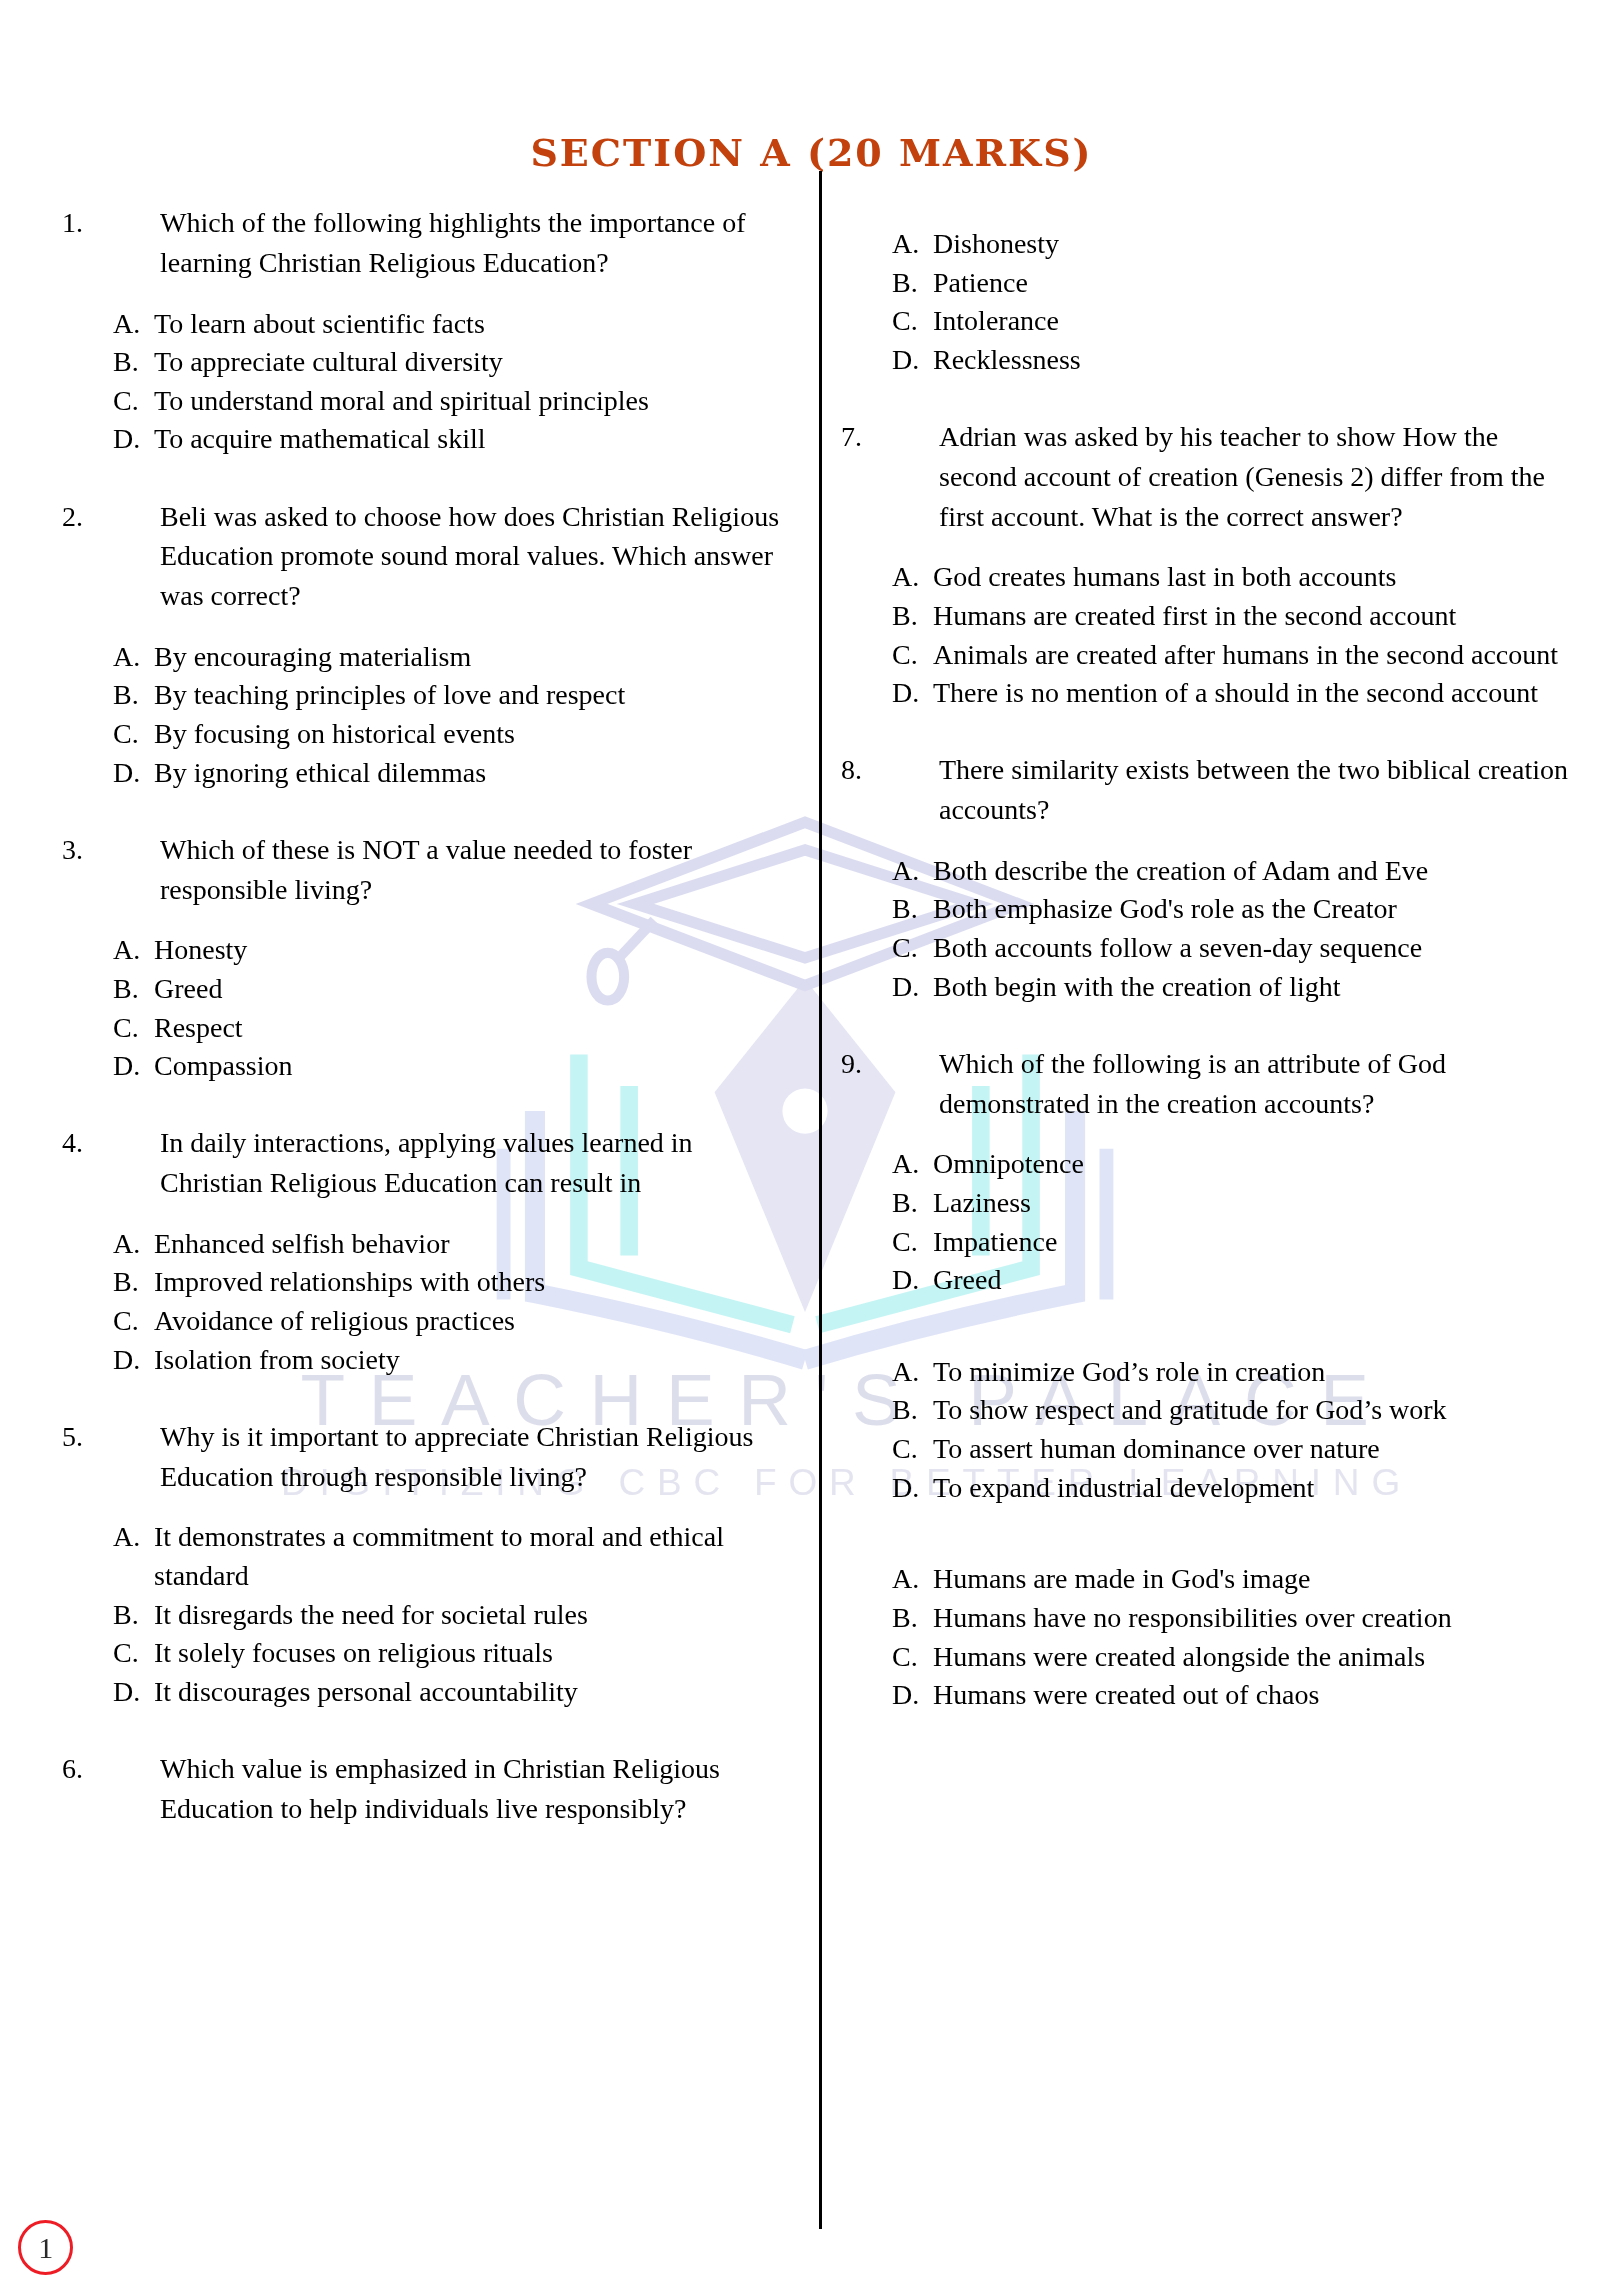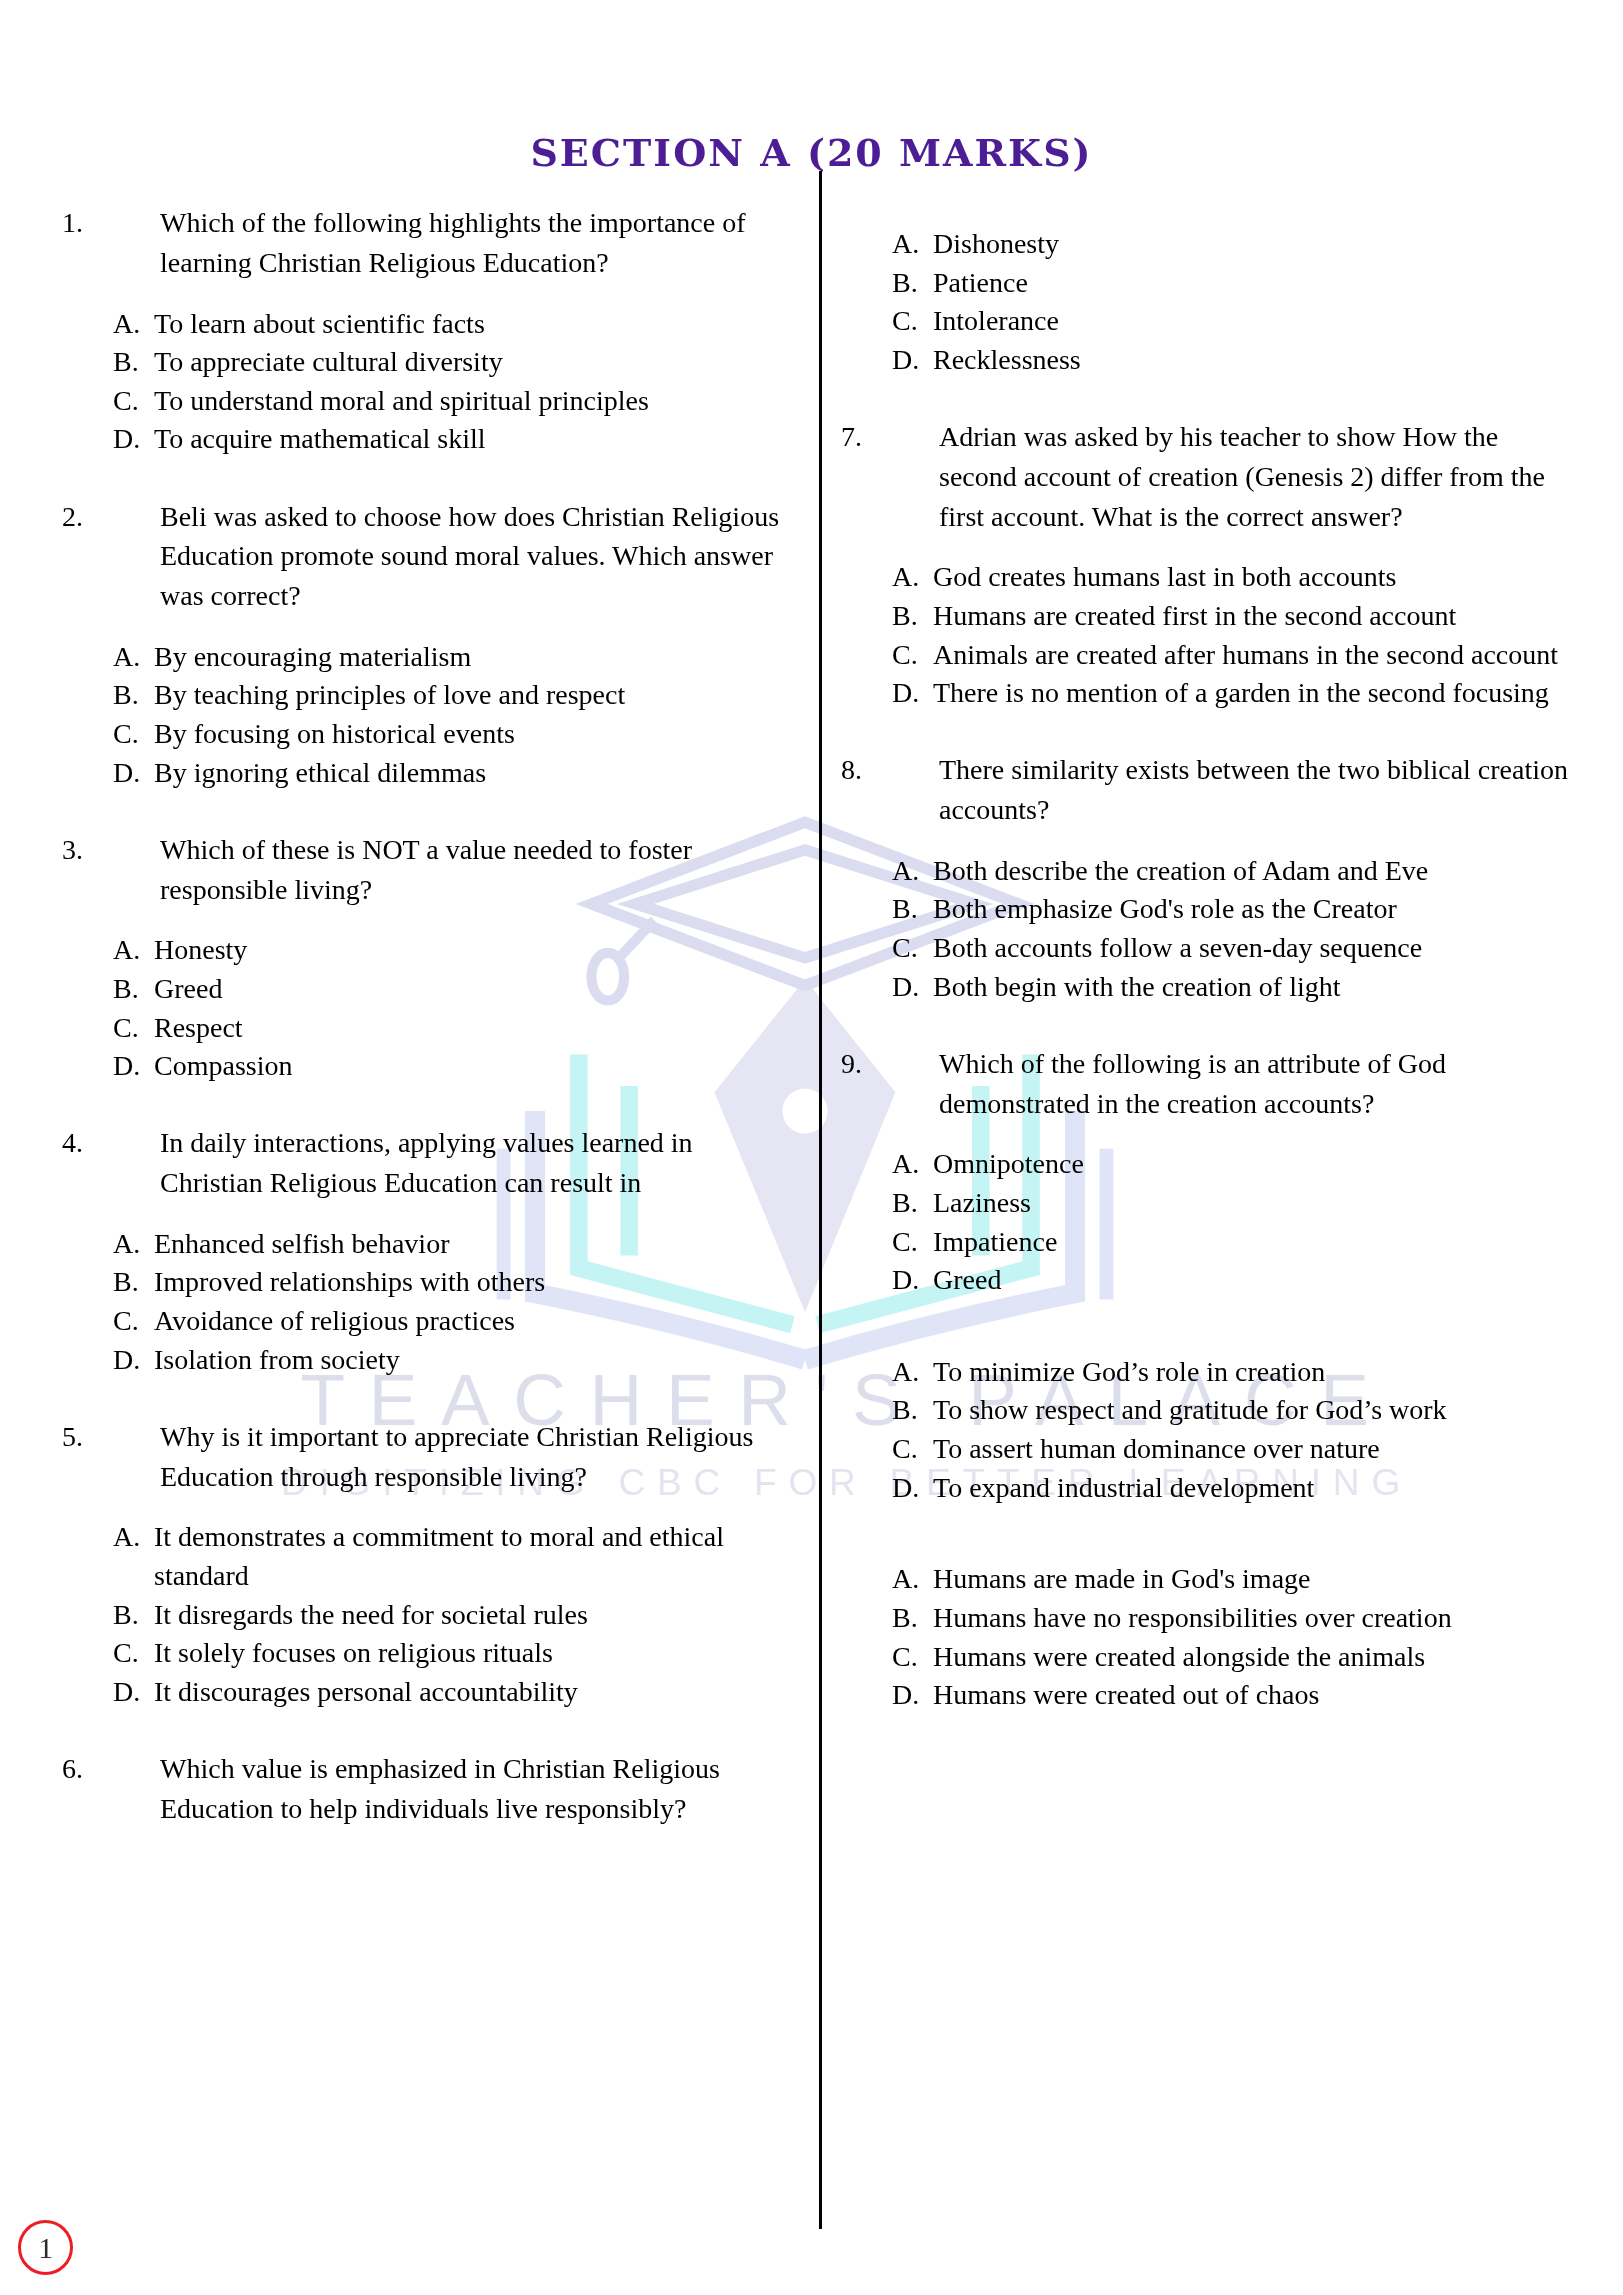--- a/index.html
+++ b/index.html
@@ -69,21 +69,21 @@
   .section-title {
     position: absolute;
     left: 0;
     top: 130px;
     width: 1623px;
     text-align: center;
     font-family: "DejaVu Serif", "Liberation Serif", serif;
     font-weight: 700;
     font-size: 38px;
     letter-spacing: 2px;
-    color: #4c1d95;
+    color: #c2410c;
   }
 
   .divider {
     position: absolute;
     left: 819px;
     top: 171px;
     width: 3.3px;
     height: 2058px;
     background: #000000;
   }
@@ -375,21 +375,21 @@
             <div class="opt-row">
               <div class="opt-letter">B.</div>
               <div class="opt-text">Humans are created first in the second account</div>
             </div>
             <div class="opt-row">
               <div class="opt-letter">C.</div>
               <div class="opt-text">Animals are created after humans in the second account</div>
             </div>
             <div class="opt-row">
               <div class="opt-letter">D.</div>
-              <div class="opt-text">There is no mention of a garden in the second focusing</div>
+              <div class="opt-text">There is no mention of a should in the second account</div>
             </div>
           </div>
           <div class="gap-after"></div>
         </div>
         <div class="q-block">
           <div class="q-row">
             <div class="q-num">8.</div>
             <div class="q-text">There similarity exists between the two biblical creation accounts?</div>
           </div>
           <div class="opts">

